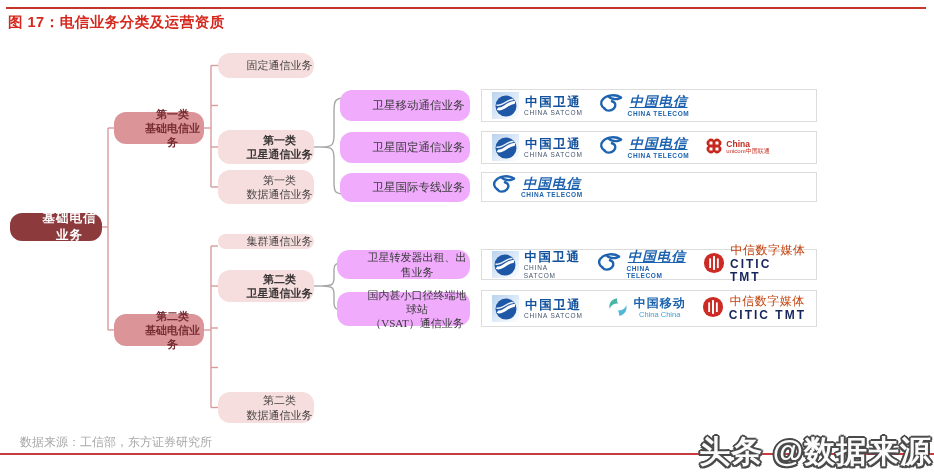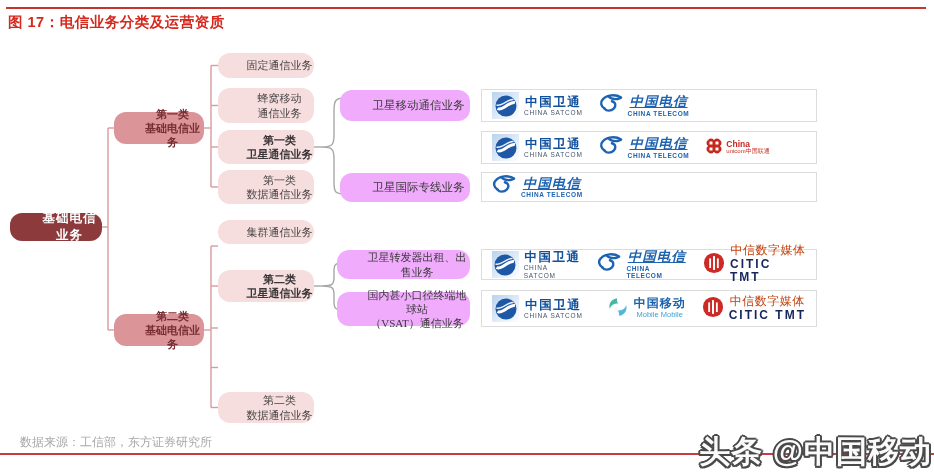--- a/index.html
+++ b/index.html
@@ -118,47 +118,46 @@
     <div>基础电信业务</div>
   </div>
   <div class="node category" style="top:314px">
     <div>第二类</div>
     <div>基础电信业务</div>
   </div>
 
   <div class="leaf" style="top:53px;height:25px">
     <div>固定通信业务</div>
   </div>
-  <div class="leaf" style="top:88px;height:35px">
-    <div>蜂窝移动</div>
-    <div>通信业务</div>
-  </div>
   <div class="leaf bold" style="top:130px;height:34px">
     <div>第一类</div>
     <div>卫星通信业务</div>
   </div>
   <div class="leaf" style="top:170px;height:34px">
     <div>第一类</div>
     <div>数据通信业务</div>
   </div>
 
-  <div class="leaf" style="top:220px;height:24px">
+  <div class="leaf" style="top:234px;height:15px">
     <div>集群通信业务</div>
   </div>
   <div class="leaf bold" style="top:270px;height:32px">
     <div>第二类</div>
     <div>卫星通信业务</div>
   </div>
   <div class="leaf" style="top:392px;height:31px">
     <div>第二类</div>
     <div>数据通信业务</div>
   </div>
 
   <div class="row-label" style="left:340px;top:90px;width:130px;height:31px">
     <div>卫星移动通信业务</div>
+  </div>
+  <div class="row-label" style="left:340px;top:132px;width:130px;height:31px">
+    <div>卫星固定通信业务</div>
   </div>
   <div class="row-label" style="left:340px;top:173px;width:130px;height:29px">
     <div>卫星国际专线业务</div>
   </div>
   <div class="row-label" style="left:337px;top:250px;width:133px;height:29px;font-size:11px">
     <div>卫星转发器出租、出售业务</div>
   </div>
   <div class="row-label" style="left:337px;top:292px;width:133px;height:34px;font-size:11px">
     <div>国内甚小口径终端地球站</div>
     <div>（VSAT）通信业务</div>
@@ -321,36 +320,36 @@
     </div>
     <div class="logo push-right">
       <span>
         <svg width="22" height="22" viewBox="0 0 24 24">
             <path d="M11 2.5 C5 3 1.5 8.5 3 14 C4.5 10 8 7.5 12.5 8.5 C11 6.5 10.5 4.5 11 2.5 Z" fill="#4ab5a3"></path>
             <path d="M13 21.5 C19 21 22.5 15.5 21 10 C19.5 14 16 16.5 11.5 15.5 C13 17.5 13.5 19.5 13 21.5 Z" fill="#53b8d8"></path>
           </svg>
       </span>
       <span class="stack">
         <span class="mobile-cn">中国移动</span>
-        <span class="mobile-en">Mobile Mobile</span>
+        <span class="mobile-en">China China</span>
       </span>
     </div>
     <div class="logo">
       <span>
         <svg width="22" height="22" viewBox="0 0 24 24">
             <circle cx="12" cy="12" r="11" fill="#cd2a25"></circle>
             <rect x="10.9" y="4.5" width="2.2" height="15" fill="#fff"></rect>
             <rect x="6.8" y="7" width="2" height="10.5" fill="#fff"></rect>
             <rect x="15.2" y="7" width="2" height="10.5" fill="#fff"></rect>
           </svg>
       </span>
       <span class="stack">
         <span class="citic-cn">中信数字媒体</span>
         <span class="citic-en">CITIC TMT</span>
       </span>
     </div>
   </div>
 
   <div class="source-note">数据来源：工信部，东方证券研究所</div>
   <div class="bottom-rule"></div>
-  <div class="watermark">头条 @中国移动</div>
+  <div class="watermark">头条 @数据来源</div>
 
 </div>
 
 </body></html>

